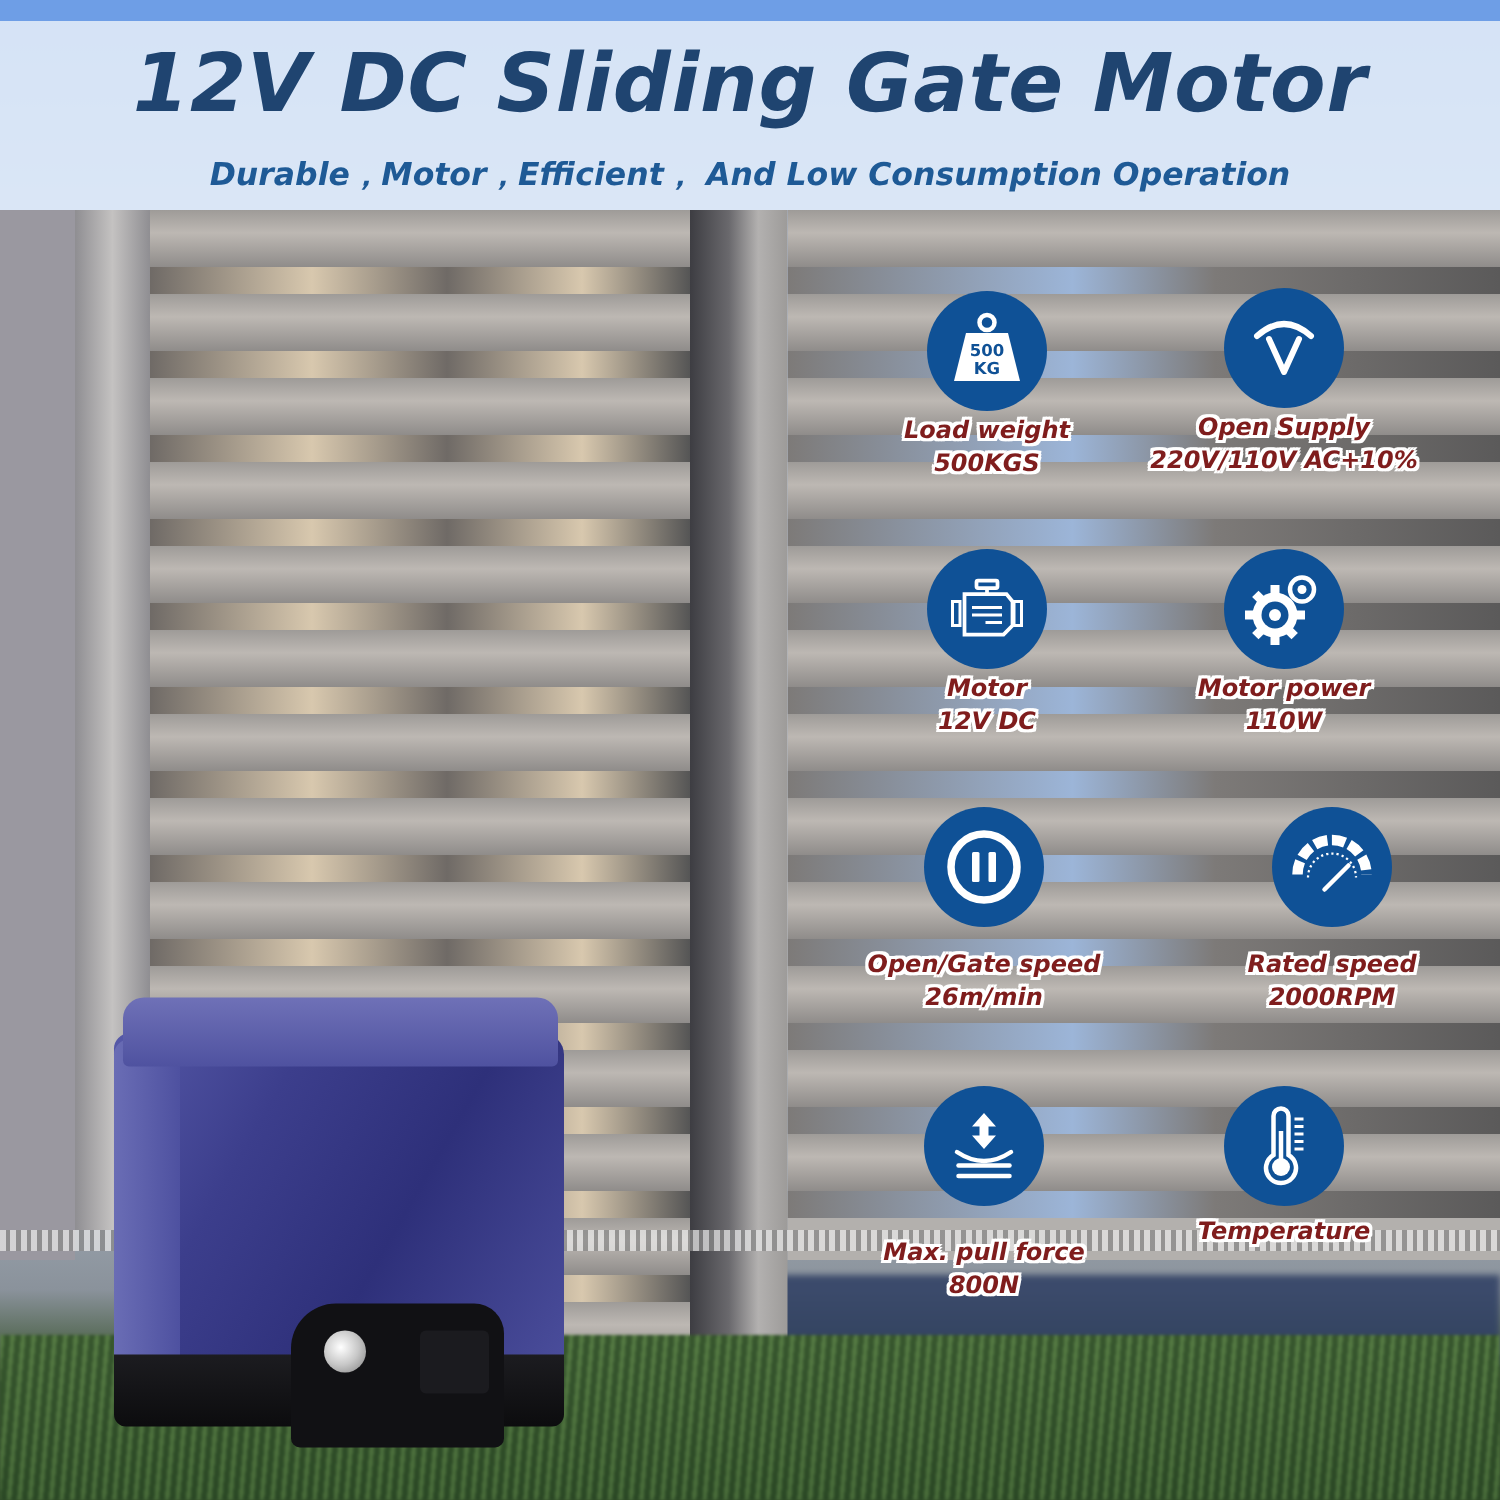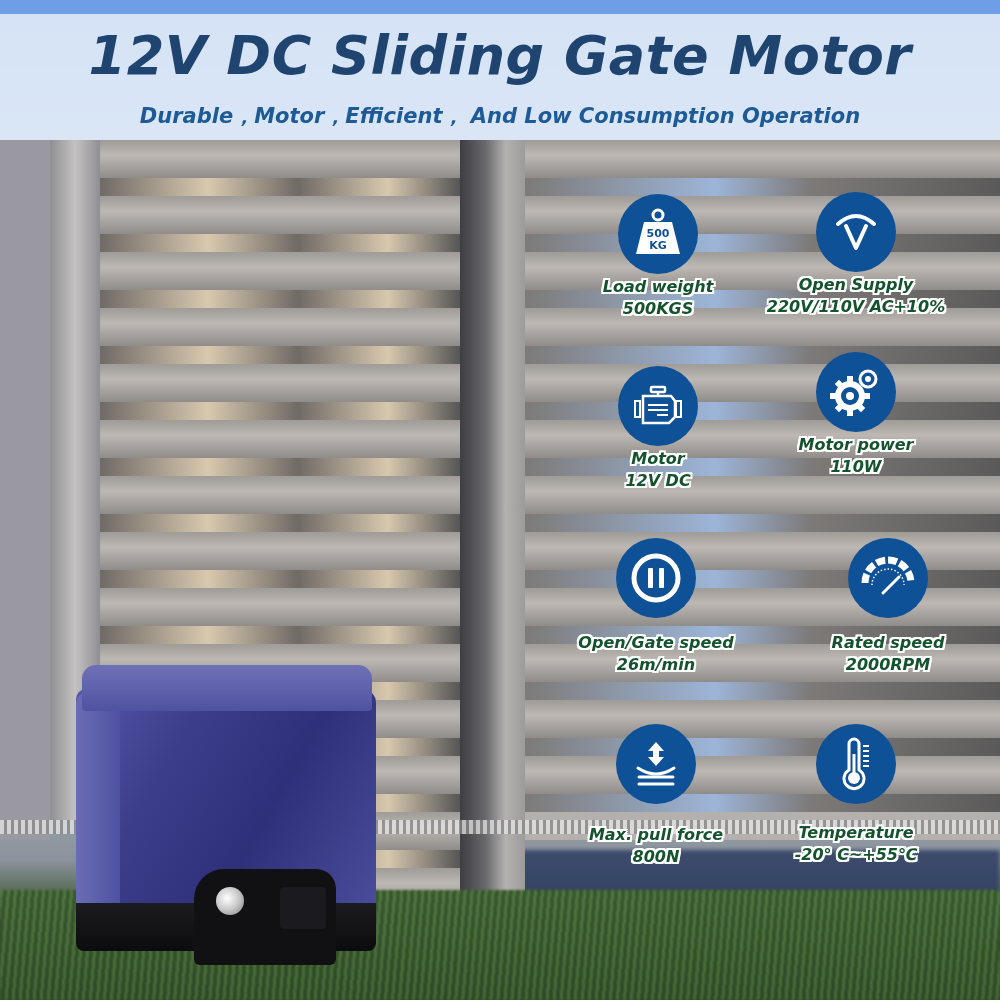--- a/index.html
+++ b/index.html
@@ -46,21 +46,21 @@
   .subtitle { position: absolute; left: 0; width: 1000px; top: 102px; text-align: center;
               font-family: "DejaVu Sans", sans-serif; font-weight: bold; font-style: italic;
               font-size: 21px; color: #1e5a96; }
 
   
   .feature { position: absolute; width: 200px; text-align: center; }
   .feature .icon { width: 80px; height: 80px; border-radius: 50%; background: #0f5196;
                    margin: 0 auto; display: flex; align-items: center; justify-content: center; }
   .feature .label, .feature .value {
     display: block; font-weight: bold; font-style: italic; font-size: 16px; line-height: 22px;
-    color: #14532d;
+    color: #7f1d1d;
     text-shadow: -2px -2px 0 #fff, 2px -2px 0 #fff, -2px 2px 0 #fff, 2px 2px 0 #fff,
                  0 -2px 0 #fff, 0 2px 0 #fff, -2px 0 0 #fff, 2px 0 0 #fff;
   }
   .feature .label { margin-top: 2px; }
 
   
   .motor { position: absolute; left: 76px; top: 665px; width: 300px; height: 300px; }
   .motor-top { position: absolute; left: 6px; top: 0; width: 290px; height: 46px;
                background: linear-gradient(180deg, #6f71b7 0%, #4f52a0 100%);
                border-radius: 14px 14px 4px 4px; }
@@ -191,21 +191,21 @@
       <rect x="45" y="22" width="5" height="16" fill="none" stroke="#fff" stroke-width="2"></rect>
       <line x1="17" y1="26" x2="37" y2="26" stroke="#fff" stroke-width="2"></line>
       <line x1="17" y1="31" x2="37" y2="31" stroke="#fff" stroke-width="2"></line>
       <line x1="26" y1="36" x2="37" y2="36" stroke="#fff" stroke-width="2"></line>
     </svg>
   </div>
   <span class="label">Motor</span>
   <span class="value">12V DC</span>
 </div>
 
-<div class="feature" style="left:756px; top:352px;">
+<div class="feature" style="left:756px; top:366px;">
   <div class="icon">
     <svg width="56" height="56" viewBox="0 0 56 56">
       <g fill="#fff">
         <circle cx="22" cy="32" r="15"></circle>
         <rect x="19" y="12" width="6" height="6"></rect>
           <rect x="19" y="46" width="6" height="6"></rect>
         <rect x="2" y="29" width="6" height="6"></rect>
           <rect x="36" y="29" width="6" height="6"></rect>
         <rect x="8" y="17" width="6" height="6" transform="rotate(45 11 20)"></rect>
         <rect x="30" y="41" width="6" height="6" transform="rotate(45 33 44)"></rect>
@@ -264,22 +264,21 @@
       <path d="M21 8 A5 5 0 0 1 31 8 V34 A10 10 0 1 1 21 34 Z" fill="none" stroke="#fff" stroke-width="3"></path>
       <circle cx="26" cy="42" r="6" fill="#fff"></circle>
       <rect x="24.5" y="18" width="3" height="22" fill="#fff"></rect>
       <line x1="35" y1="10" x2="41" y2="10" stroke="#fff" stroke-width="2"></line>
       <line x1="35" y1="15" x2="41" y2="15" stroke="#fff" stroke-width="2"></line>
       <line x1="35" y1="20" x2="41" y2="20" stroke="#fff" stroke-width="2"></line>
       <line x1="35" y1="25" x2="41" y2="25" stroke="#fff" stroke-width="2"></line>
       <line x1="35" y1="30" x2="41" y2="30" stroke="#fff" stroke-width="2"></line>
     </svg>
   </div>
-  <span class="label" style="margin-top:18px">Temperature</span>
-  <span class="value">-20° C~+55℃</span>
+  <span class="label" style="margin-top:6px">Temperature</span>
 </div>
 
 <div class="motor">
   <div class="motor-body"></div>
   <div class="motor-side"></div>
   <div class="motor-top"></div>
   <div class="motor-base"></div>
   <div class="motor-latch"></div>
   <div class="motor-handle"></div>
   <div class="motor-lock"></div>

